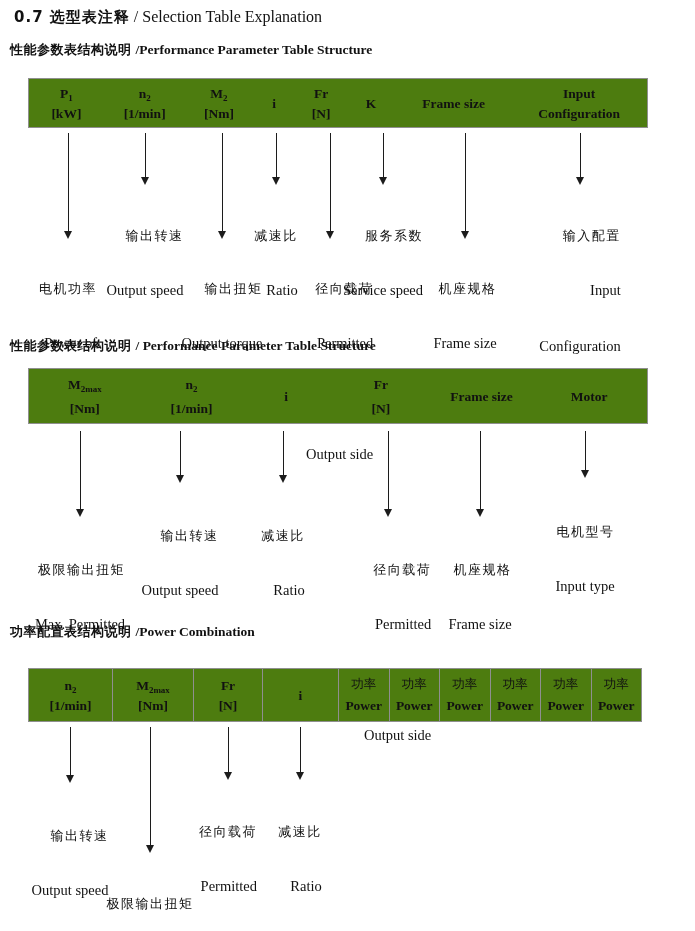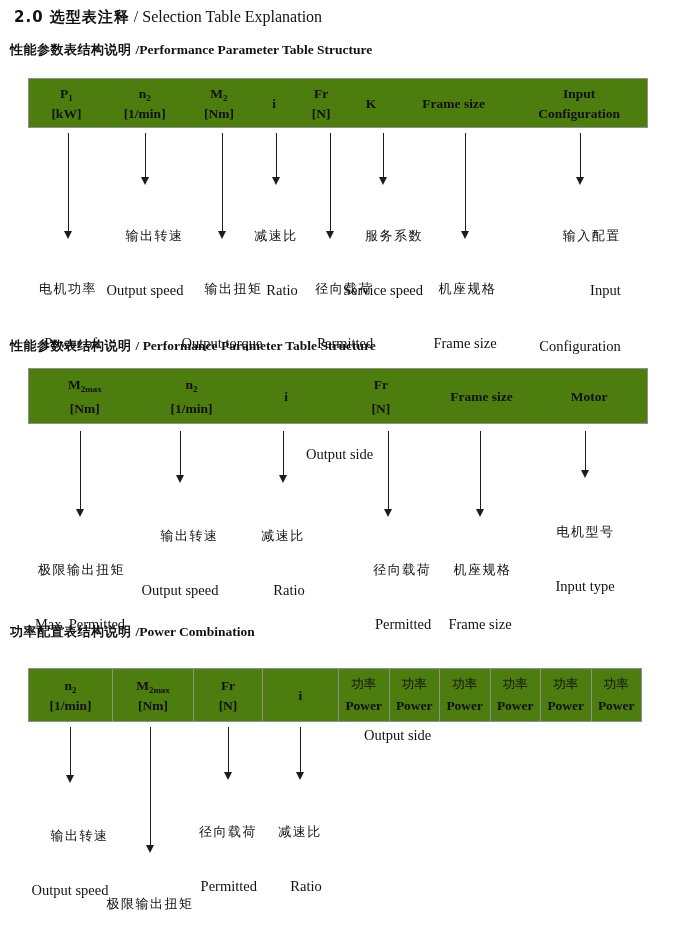--- a/index.html
+++ b/index.html
@@ -35,21 +35,21 @@
     border-left:4px solid transparent;border-right:4px solid transparent;border-top:8px solid #1c1c1c;}
   
   .callout{position:absolute;transform:translateX(-50%);text-align:right;white-space:pre;}
   .cn{font-family:"DejaVu Sans","Liberation Sans",sans-serif;font-size:13px;line-height:19px;letter-spacing:1.5px;}
   .en{font-family:"Liberation Serif","DejaVu Serif",serif;font-size:14.5px;line-height:19.5px;}
 </style>
 </head>
 <body>
 
 <div class="abs" style="left:14px;top:8px;">
-  <span class="title-cn">2.0 选型表注释</span><span class="title-en">/ Selection Table Explanation</span>
+  <span class="title-cn">0.7 选型表注释</span><span class="title-en">/ Selection Table Explanation</span>
 </div>
 
 <div class="abs" style="left:10px;top:40px;">
   <span class="h-cn">性能参数表结构说明</span><span class="h-en">/Performance Parameter Table Structure</span>
 </div>
 
 <div class="htable abs" style="left:28px;top:78px;width:620px;height:50px;">
   <div class="cell gap4" style="width:75px;">
     <div><span>P</span><sub>1</sub></div>
     <div class="u">[kW]</div>

